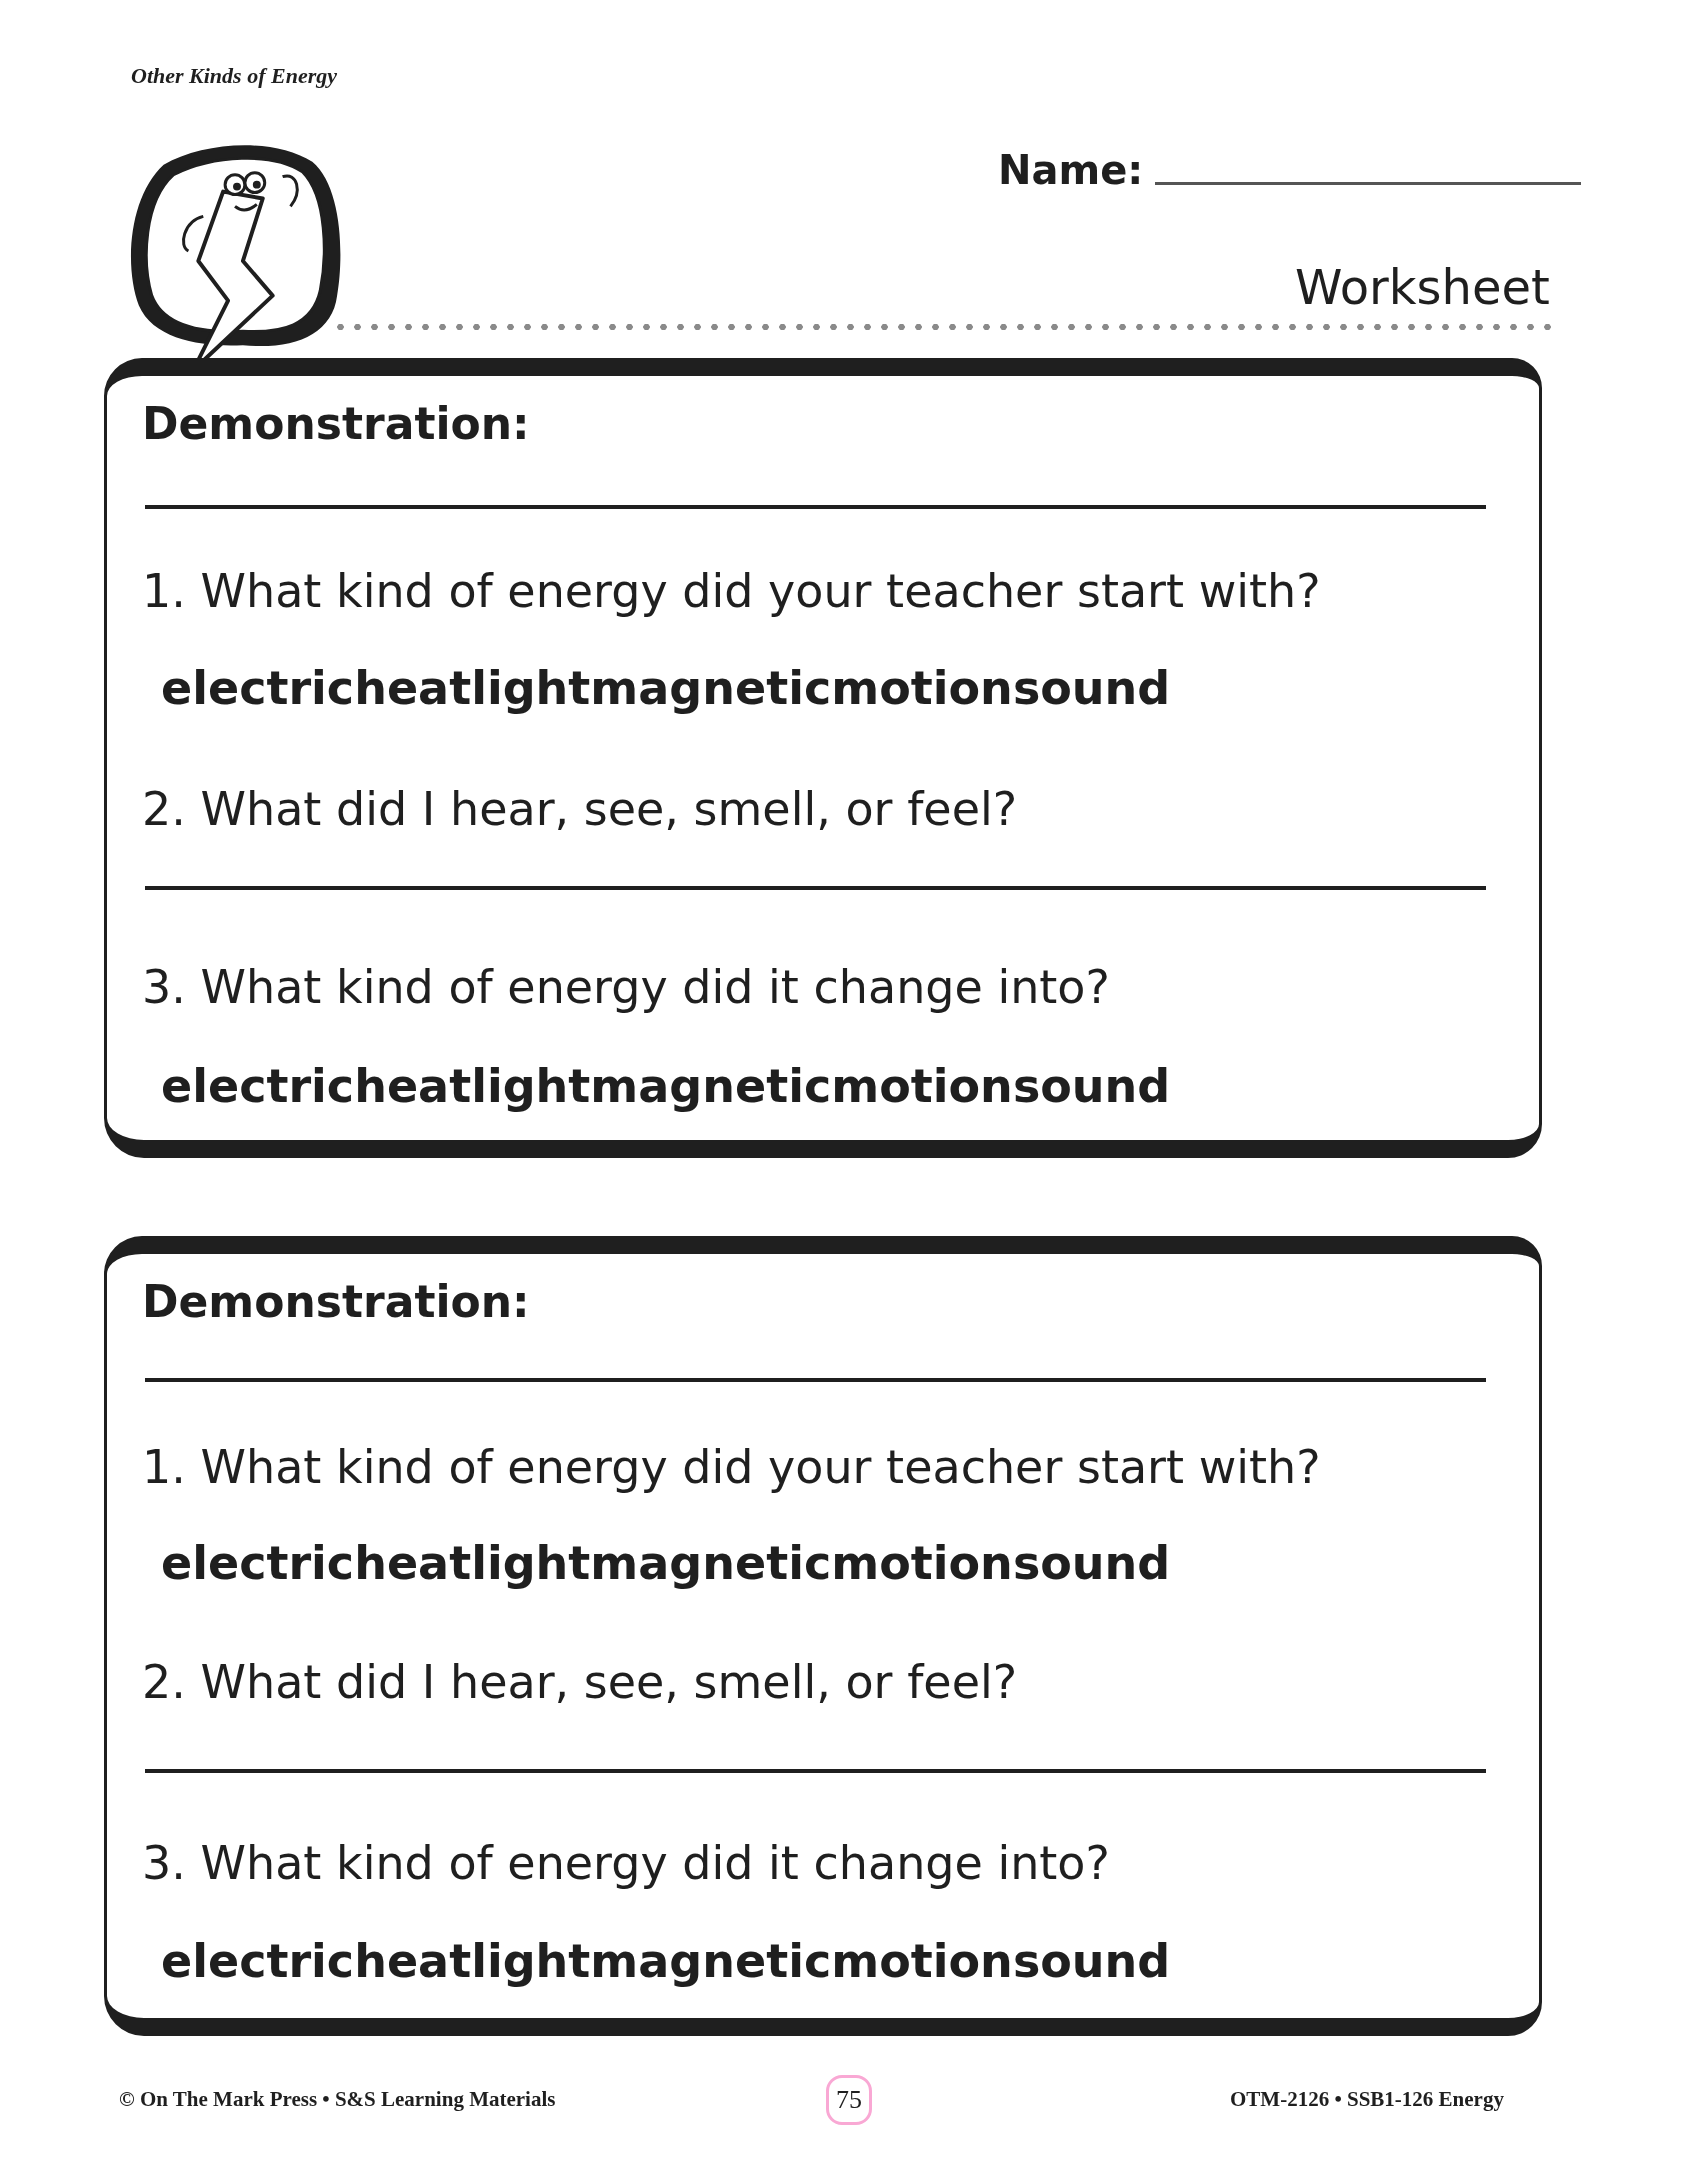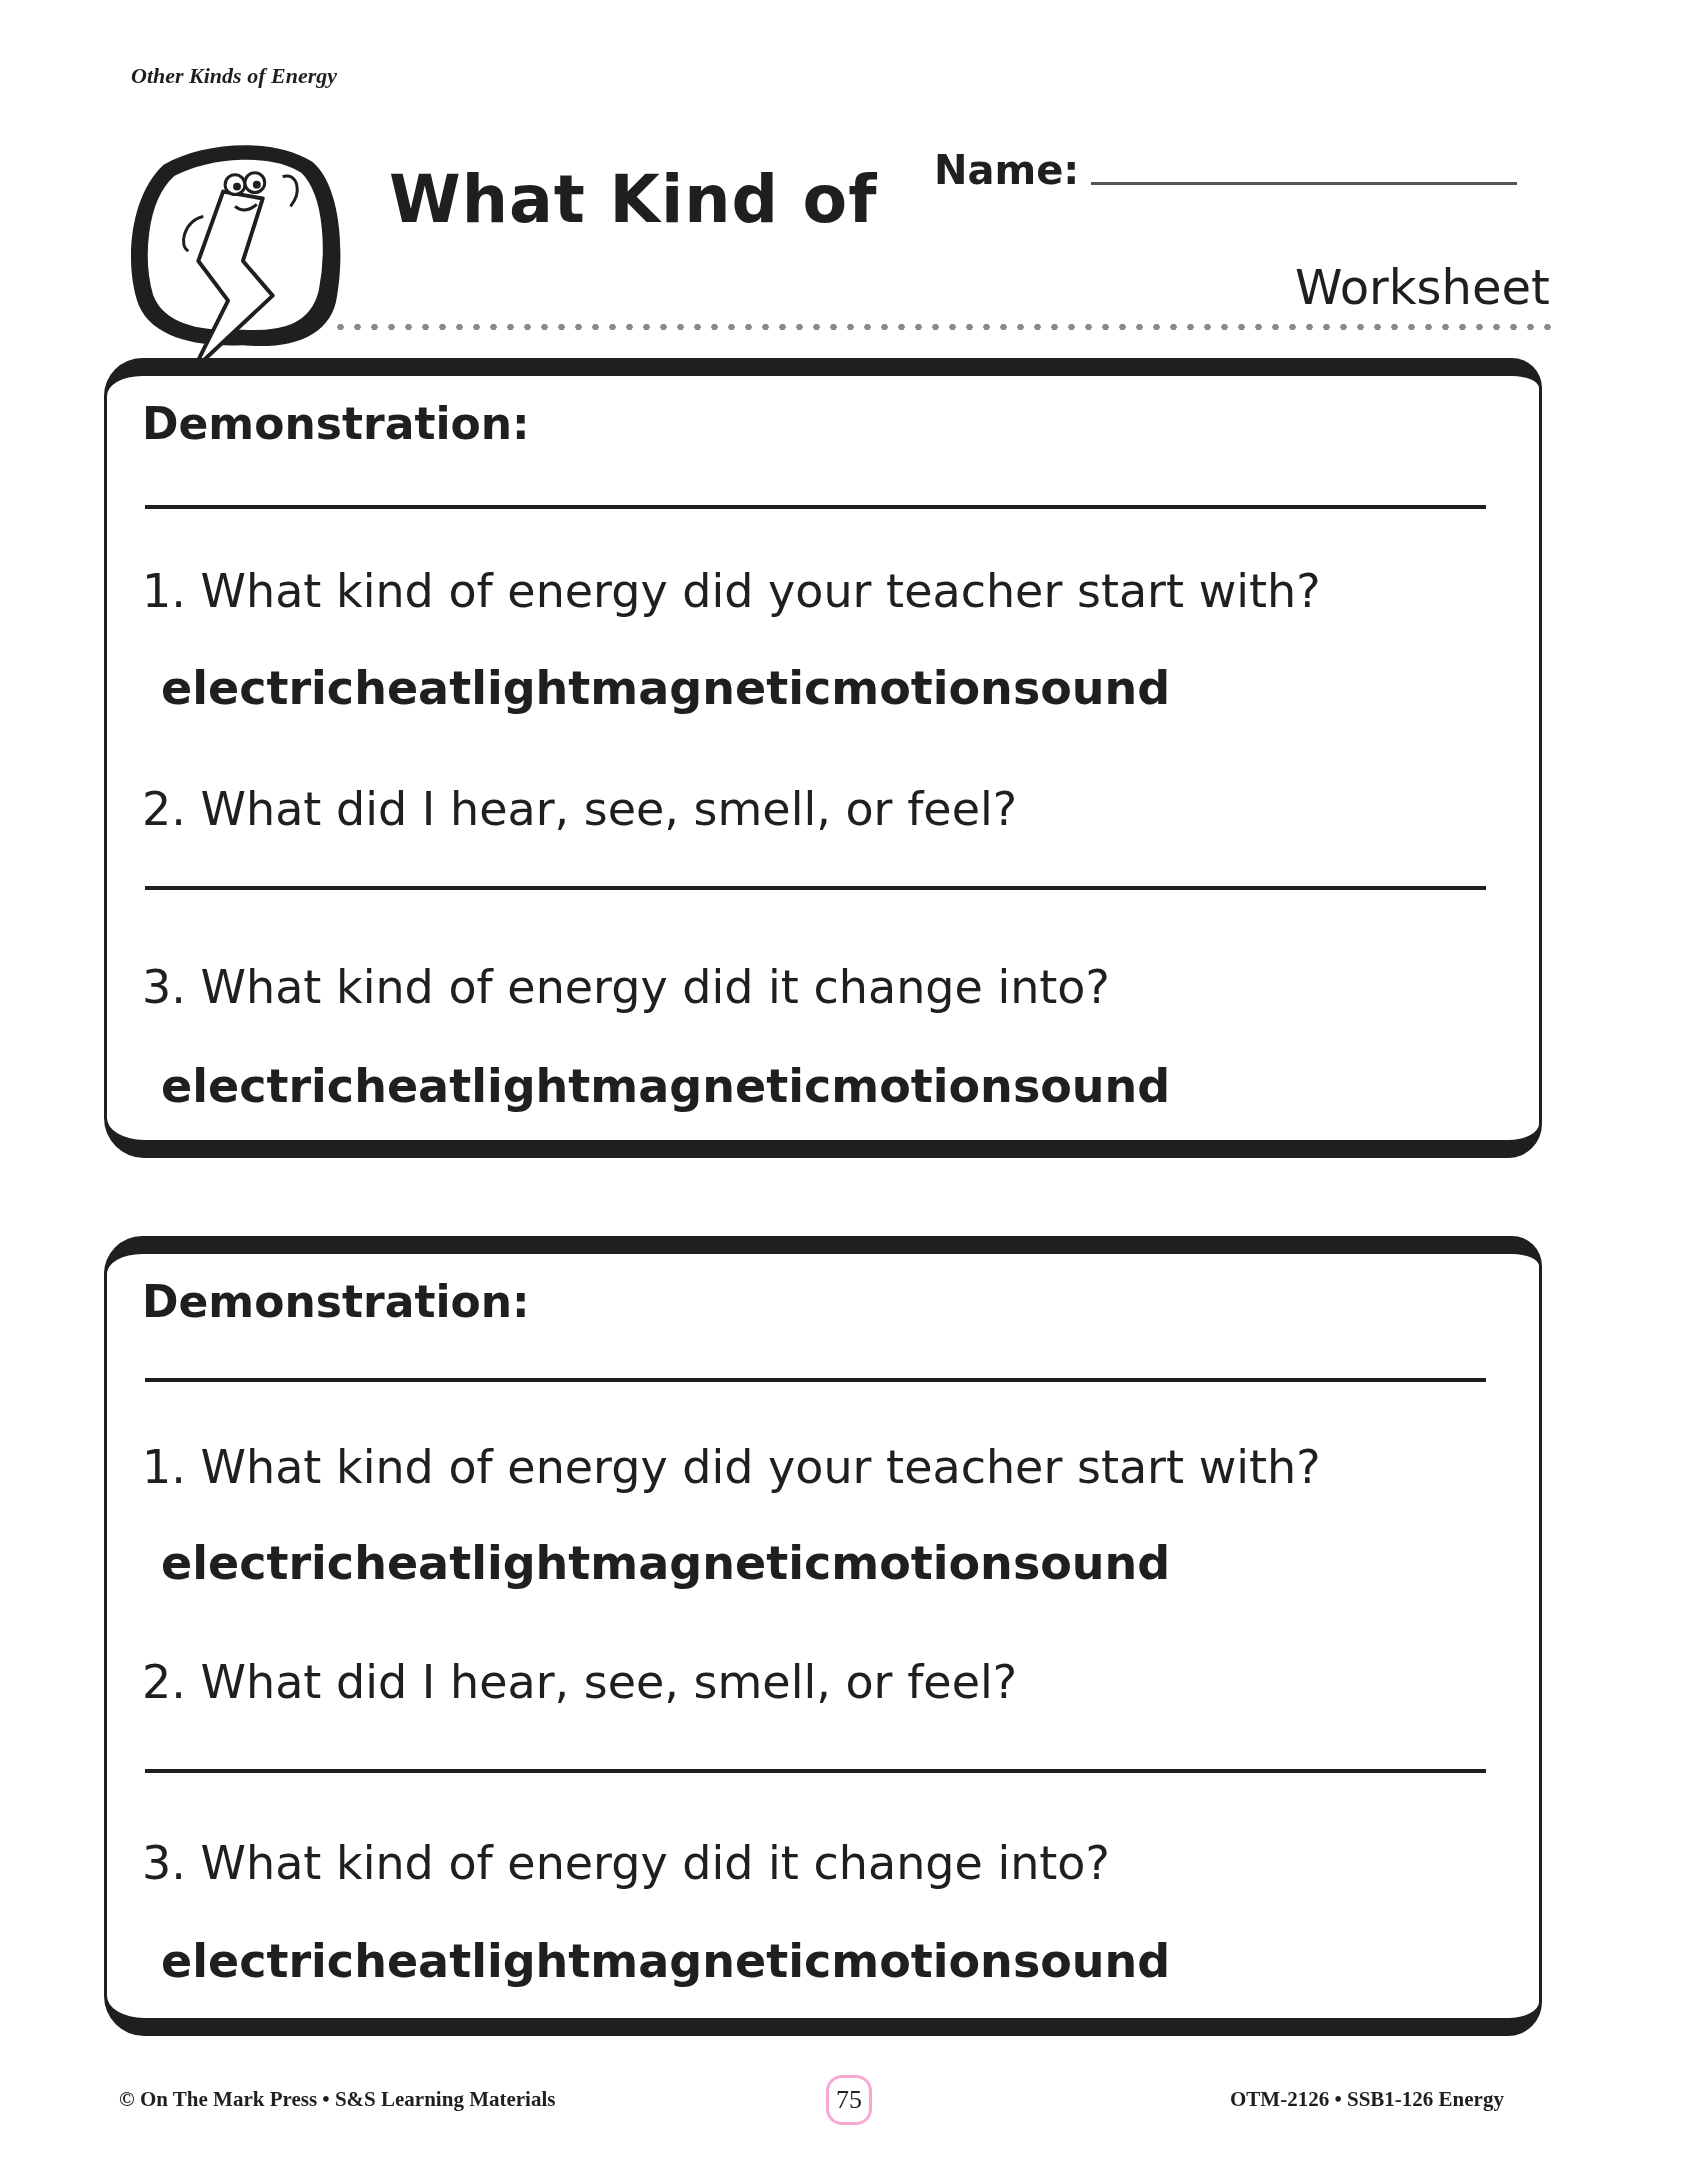--- a/index.html
+++ b/index.html
@@ -1,21 +1,21 @@
 <!DOCTYPE html>
 <html><head>
 <meta charset="utf-8">
 <style>
   html, body { margin:0; padding:0; background:#ffffff; }
   body { width:1683px; height:2178px; position:relative; overflow:hidden; color:#1f1f1f; font-family:"DejaVu Sans", sans-serif; }
   .abs { position:absolute; }
   .section-label { left:131px; top:63px; font-family:"Liberation Serif", serif; font-style:italic; font-weight:bold; font-size:22px; }
   .mascot { left:124px; top:137px; width:223px; height:238px; }
   .title { left:389px; top:158px; font-weight:bold; font-size:65px; line-height:83px; letter-spacing:1px; }
-  .name-row { left:934px; top:147px; display:flex; align-items:flex-end; }
+  .name-row { left:998px; top:147px; display:flex; align-items:flex-end; }
   .name-label { font-size:40px; font-weight:bold; }
   .name-line { width:426px; height:0; border-bottom:3px solid #555; margin-left:12px; margin-bottom:8px; }
   .worksheet { left:1295px; top:259px; font-size:48px; }
   .dots { left:332px; top:323px; width:1226px; height:8px;
           background-image: radial-gradient(circle, #8a8a8a 3px, transparent 3.5px);
           background-size:17px 8px; background-repeat:repeat-x; }
   .box { left:104px; width:1438px; height:800px; box-sizing:border-box;
          border:3px solid #1f1f1f; border-top-width:18px; border-bottom-width:18px;
          border-radius:38px 30px 34px 40px; }
   .box.b1 { top:358px; }
@@ -42,21 +42,20 @@
   <circle cx="112" cy="48" r="10" fill="#fff" stroke="#1f1f1f" stroke-width="3"></circle>
   <circle cx="132" cy="46" r="10" fill="#fff" stroke="#1f1f1f" stroke-width="3"></circle>
   <circle cx="114" cy="50" r="4" fill="#1f1f1f"></circle>
   <circle cx="134" cy="48" r="4" fill="#1f1f1f"></circle>
   <path d="M112 70 Q122 78 134 68" fill="none" stroke="#1f1f1f" stroke-width="3"></path>
   <path d="M160 40 C175 35,180 55,168 70" fill="#fff" stroke="#1f1f1f" stroke-width="3"></path>
   <path d="M80 80 C60 85,55 110,65 115" fill="#fff" stroke="#1f1f1f" stroke-width="3"></path>
 </svg>
 
 <div class="abs title">
-  <div>What Kind of</div>
 </div>
 
 <div class="abs name-row">
   <span class="name-label">Name:</span>
   <span class="name-line"></span>
 </div>
 
 <div class="abs worksheet">Worksheet</div>
 <div class="abs dots"></div>
 

